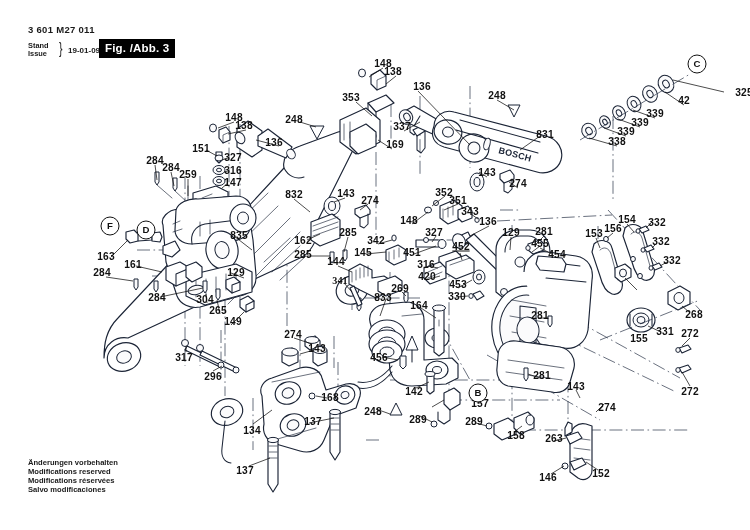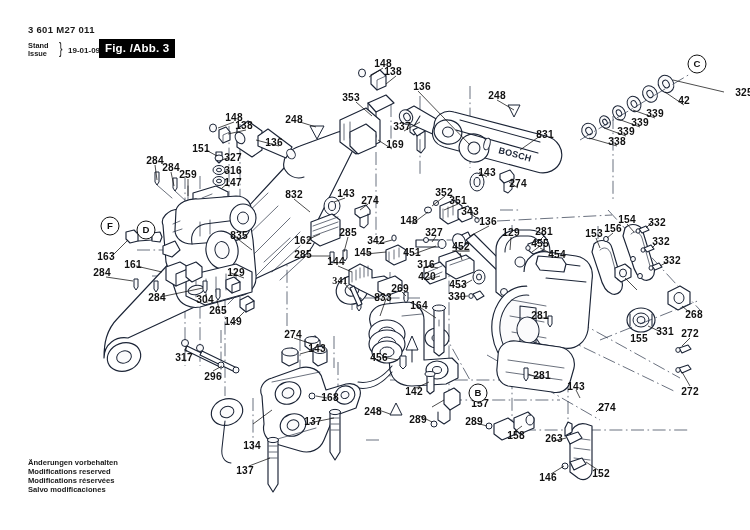--- a/index.html
+++ b/index.html
@@ -770,21 +770,21 @@
       <div class="lbl" style="left: 657px; top: 222px;">332</div>
       <div class="lbl" style="left: 661px; top: 241px;">332</div>
       <div class="lbl" style="left: 672px; top: 260px;">332</div>
       <div class="lbl" style="left: 639px; top: 293px; margin-top: 45px;">155</div>
       <div class="lbl" style="left: 694px; top: 314px;">268</div>
       <div class="lbl" style="left: 665px; top: 331px;">331</div>
       <div class="lbl" style="left: 690px; top: 333px;">272</div>
       <div class="lbl" style="left: 690px; top: 391px;">272</div>
       <div class="lbl" style="left: 293px; top: 334px;">274</div>
       <div class="lbl" style="left: 317px; top: 348px;">143</div>
-      <div class="lbl" style="left: 252px; top: 445px;">134</div>
+      <div class="lbl" style="left: 252px; top: 430px;">134</div>
       <div class="lbl" style="left: 330px; top: 397px;">168</div>
       <div class="lbl" style="left: 313px; top: 421px;">137</div>
       <div class="lbl" style="left: 245px; top: 470px;">137</div>
       <div class="lbl" style="left: 379px; top: 357px;">456</div>
       <div class="lbl" style="left: 414px; top: 391px;">142</div>
       <div class="lbl" style="left: 373px; top: 411px;">248</div>
       <div class="lbl" style="left: 418px; top: 419px;">289</div>
       <div class="lbl" style="left: 432px; top: 403px; margin-left: 48px;">157</div>
       <div class="lbl" style="left: 474px; top: 421px;">289</div>
       <div class="lbl" style="left: 516px; top: 435px;">158</div>

